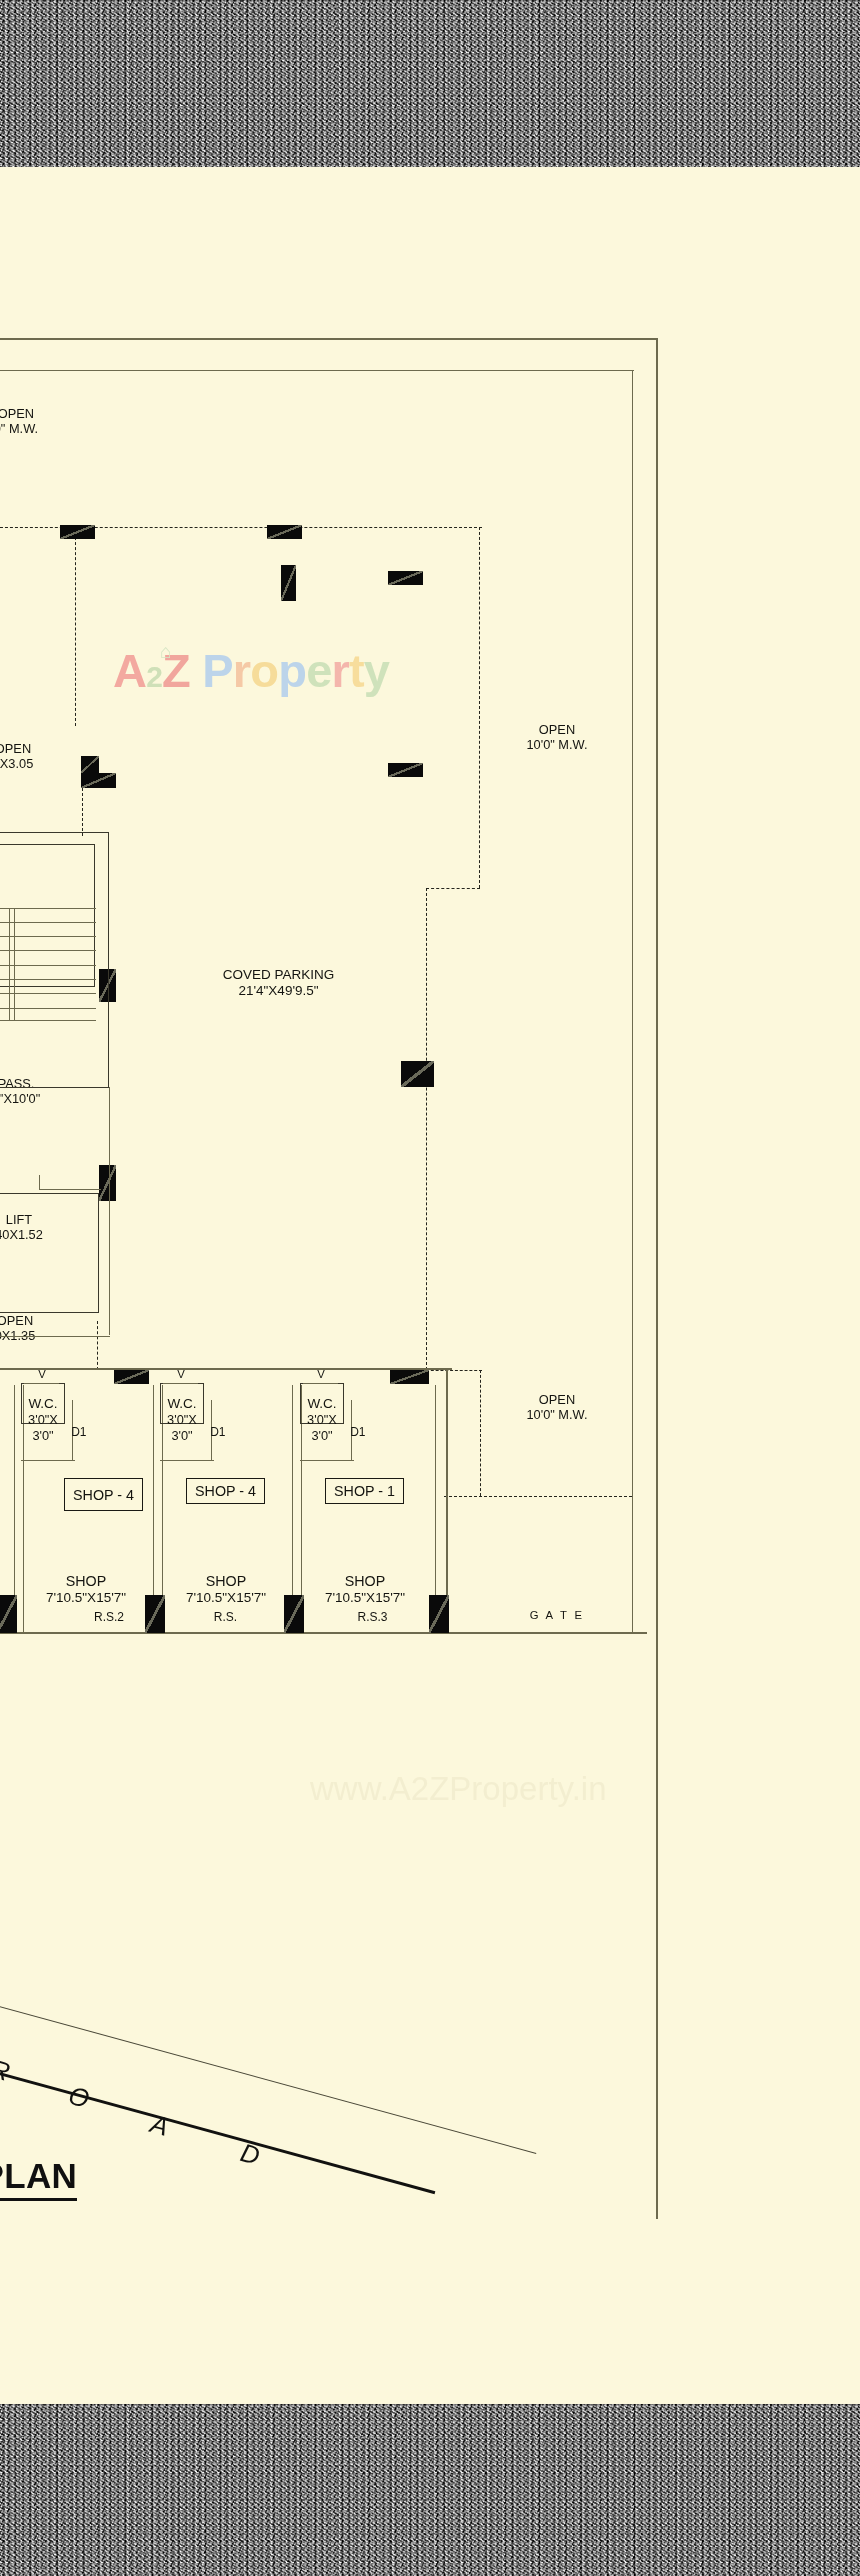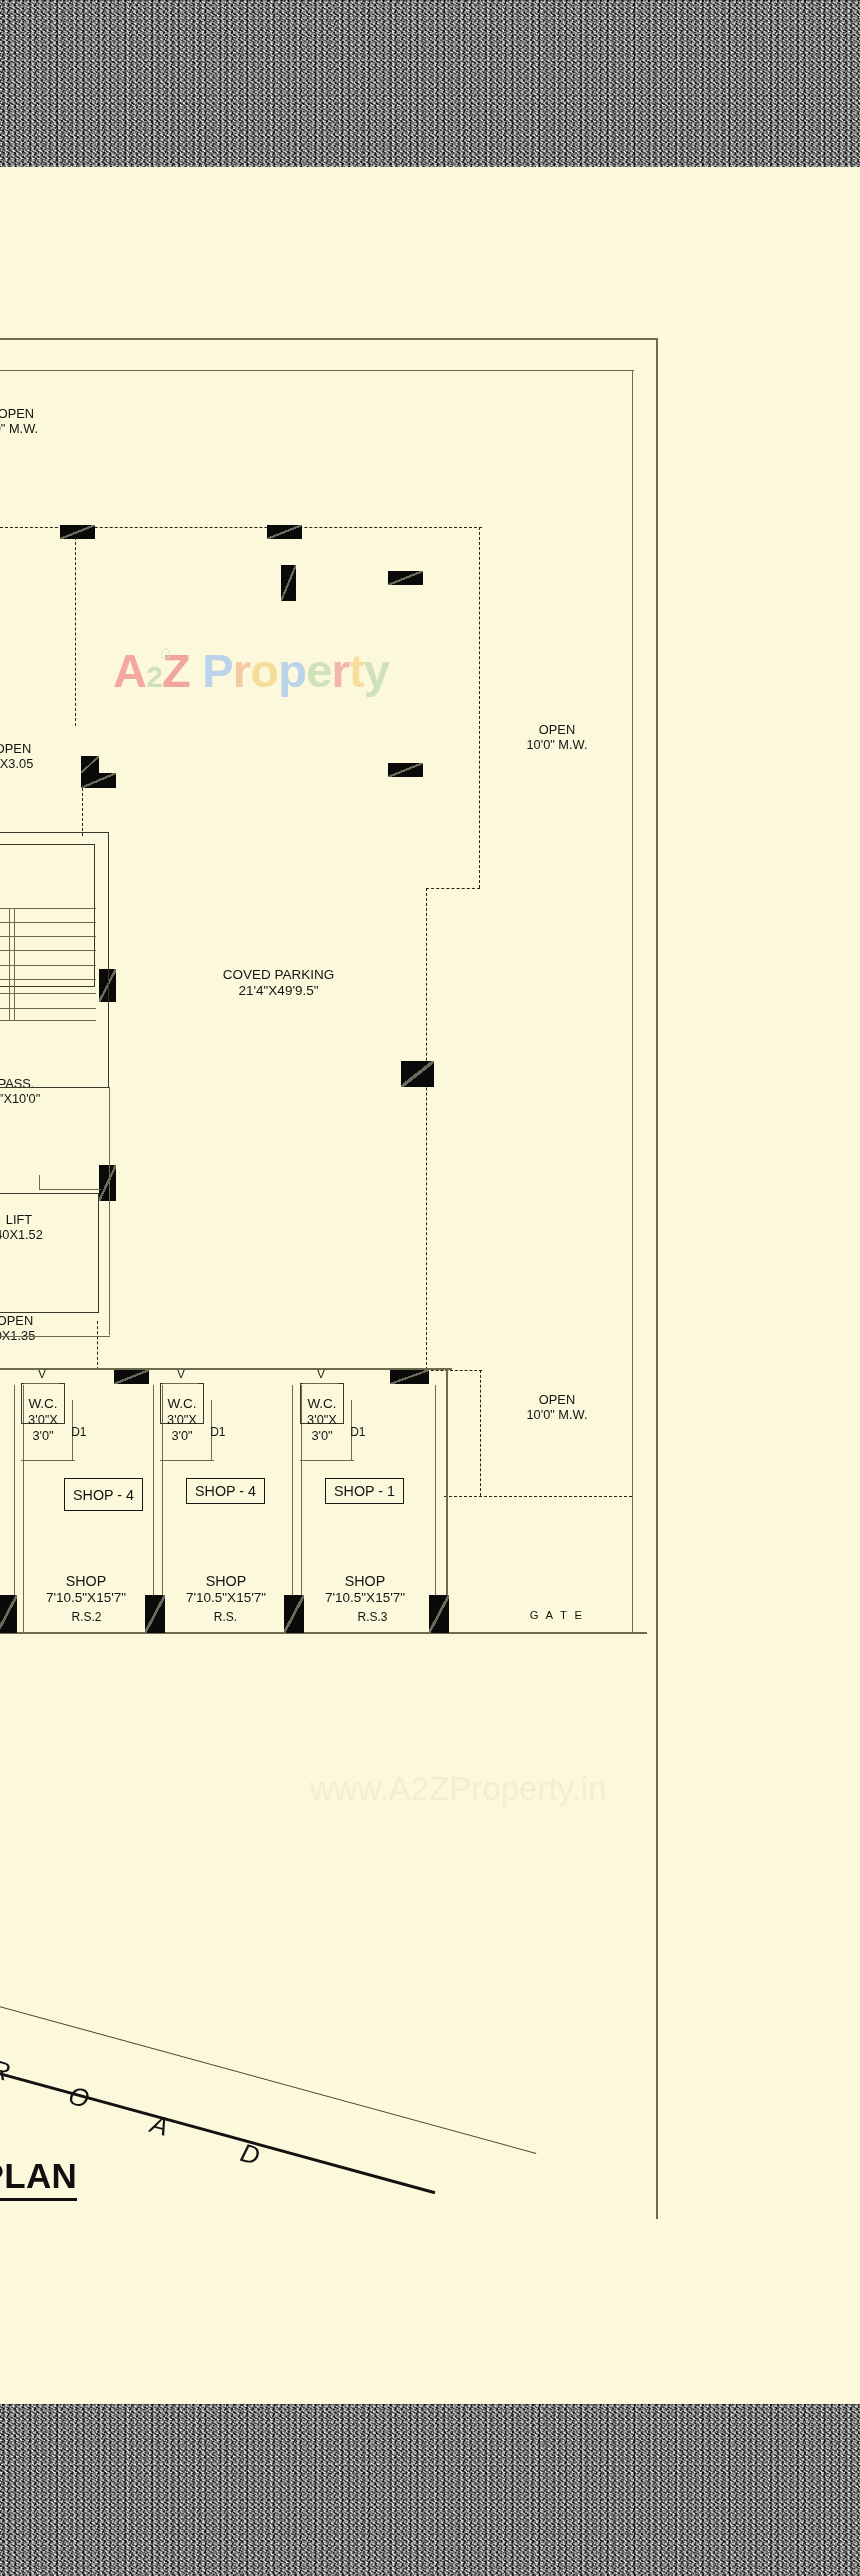--- a/index.html
+++ b/index.html
@@ -152,21 +152,21 @@
     <div class="ln" style="left:72px;top:1400px;width:1.2px;height:60px;"></div>
     <div class="ln" style="left:24px;top:1383px;width:35px;height:1.1px;"></div>
     <div class="lbl" style="left:27px;top:1368px;width:30px;font-size:11.3px;">V</div>
     <div class="lbl" style="left:18px;top:1396px;width:50px;font-size:13.5px;">W.C.</div>
     <div class="lbl" style="left:18px;top:1412px;width:50px;font-size:12.8px;">3'0"X</div>
     <div class="lbl" style="left:18px;top:1428px;width:50px;font-size:12.8px;">3'0"</div>
     <div class="lbl" style="left:66px;top:1425px;width:25.6px;font-size:12px;">D1</div>
     <div class="boxlbl" style="left:64px;top:1478px;width:79px;height:33px;font-size:14.3px;">SHOP - 4</div>
     <div class="lbl" style="left:26px;top:1573px;width:120px;font-size:14.3px;">SHOP</div>
     <div class="lbl" style="left:26px;top:1590px;width:120px;font-size:13.5px;">7'10.5"X15'7"</div>
-    <div class="lbl" style="left:49px;top:1610px;width:75px;font-size:12px;">R.S.2</div>
+    <div class="lbl" style="left:49px;top:1610px;width:75px;font-size:12px;text-align:right;">R.S.2</div>
   </div>
 
   <div>
     <div class="ln" style="left:153px;top:1385px;width:1.2px;height:247px;"></div>
     <div class="ln" style="left:162px;top:1385px;width:1.2px;height:247px;"></div>
     <div class="room" style="left:160px;top:1383px;width:44px;height:41px;"></div>
     <div class="ln" style="left:160px;top:1460px;width:54px;height:1.2px;"></div>
     <div class="ln" style="left:211px;top:1400px;width:1.2px;height:60px;"></div>
     <div class="ln" style="left:163px;top:1383px;width:35px;height:1.1px;"></div>
     <div class="lbl" style="left:166px;top:1368px;width:30px;font-size:11.3px;">V</div>

